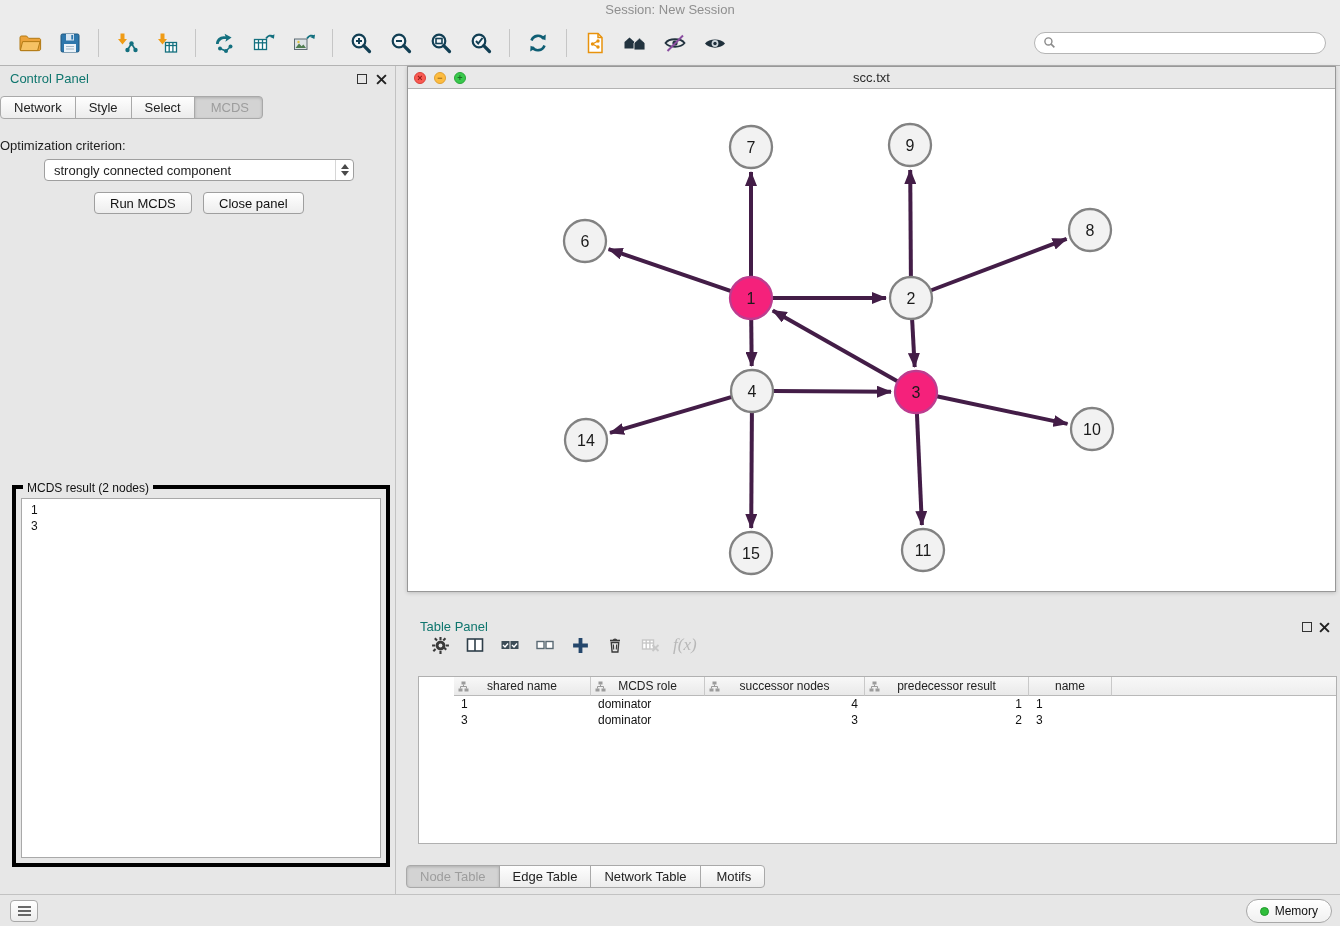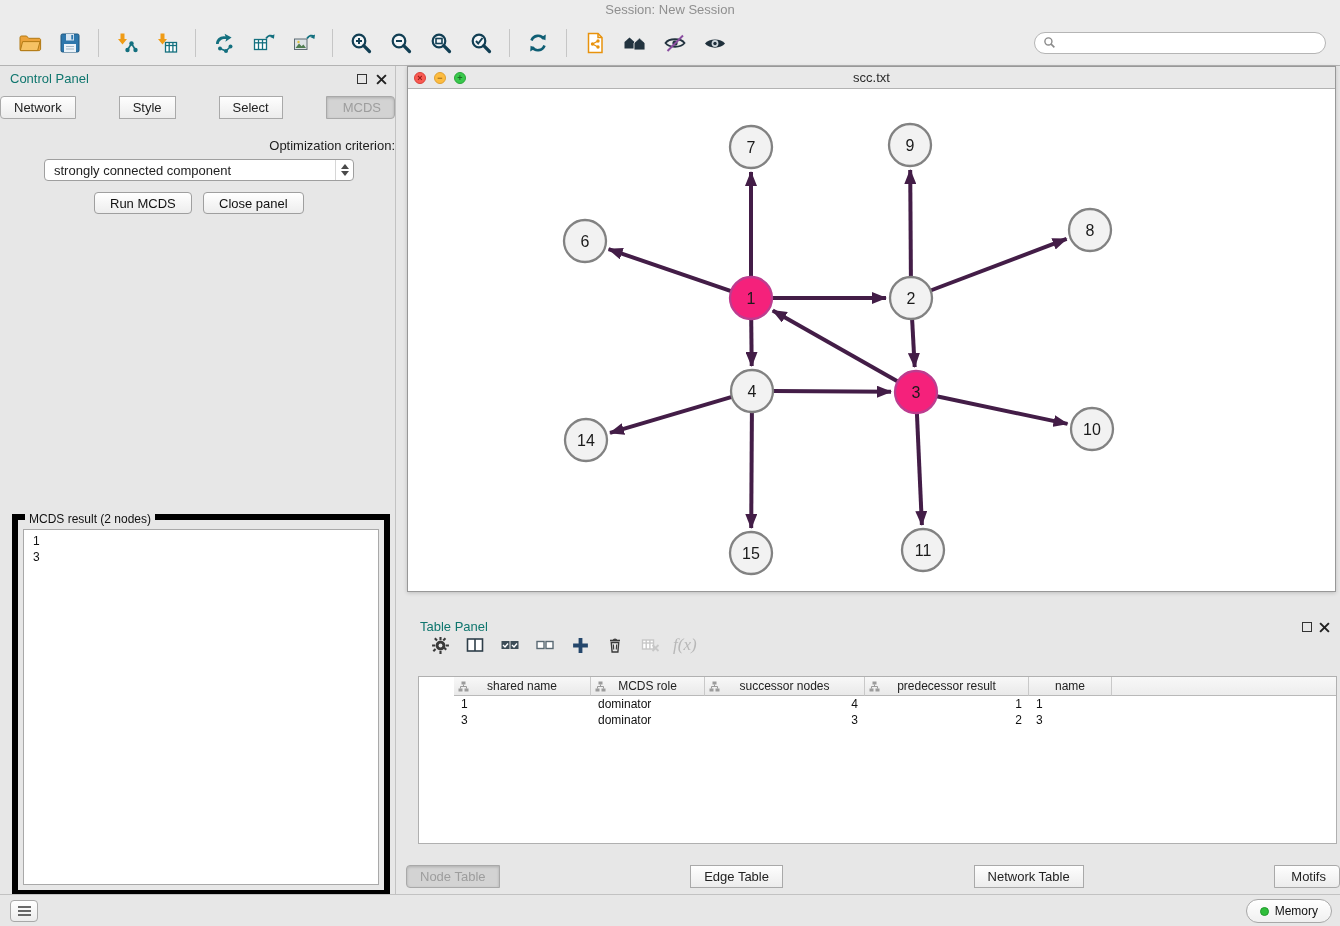--- a/index.html
+++ b/index.html
@@ -19,39 +19,39 @@
   .search-wrap{ margin-left:auto; margin-right:4px; width:292px; height:22px; background:#fff;
     border:1px solid #b5b5b5; border-radius:11px; display:flex; align-items:center; padding:0 8px;}
   .search-wrap input{ border:none; outline:none; flex:1; font-size:12px; background:transparent; margin-left:5px;}
   
   .control-panel{ position:absolute; left:0; top:66px; width:396px; height:828px;
     background:#e7e7e7; border-right:1px solid #c2c2c2;}
   .panel-head{ position:relative; height:26px; line-height:26px; padding-left:10px; font-size:13px; color:#0f766e;}
   .float-btn{ position:absolute; top:8px; width:10px; height:10px; border:1.5px solid #333; background:transparent; display:inline-block;}
   .close-btn{ position:absolute; top:7px; width:12px; height:12px; display:flex; align-items:center; justify-content:center;}
   .cp-float{ right:28px; } .cp-close{ right:8px; }
-  .seg-tabs{ display:flex; justify-content:space-between; }
+  .seg-tabs{ display:flex; justify-content:flex-start; }
   .cp-tabs{ position:absolute; top:30px; left:0; right:0;}
   .tab{ padding:3px 13px; font-size:13px; background:linear-gradient(#fefefe,#ececec);
     border:1px solid #a9a9a9; margin-left:-1px; color:#222; cursor:default;}
   .tab:first-child{ border-radius:4px 0 0 4px; margin-left:0;}
   .tab:last-child{ border-radius:0 4px 4px 0;padding-left:16px;}
   .tab.active{ background:#d3d3d3; color:#9d9d9d; box-shadow:inset 0 1px 3px rgba(0,0,0,.18);}
-  .opt-label{ position:absolute; top:72px; left:0; right:0; text-align:right; font-size:13px; color:#1c1c1c;}
+  .opt-label{ position:absolute; top:72px; left:0; right:0; text-align:left; font-size:13px; color:#1c1c1c;}
   .dropdown{ position:absolute; top:93px; left:44px; width:310px; height:22px; background:#fff;
     border:1px solid #9f9f9f; border-radius:4px; display:flex; align-items:center; padding-left:9px; font-size:13px;}
   .dd-arrows{ margin-left:auto; width:18px; height:100%; display:flex; flex-direction:column;
     align-items:center; justify-content:center; gap:2px; border-left:1px solid #d6d6d6;}
   .tri-up{ width:0; height:0; border-left:4px solid transparent; border-right:4px solid transparent; border-bottom:5px solid #4a4a4a;}
   .tri-down{ width:0; height:0; border-left:4px solid transparent; border-right:4px solid transparent; border-top:5px solid #4a4a4a;}
   .cp-btn{ position:absolute; top:126px; height:22px; border:1px solid #9f9f9f; border-radius:4px;
     background:linear-gradient(#ffffff,#ededed); font-size:13px; display:flex; align-items:center; padding:0 15px; color:#111;}
   .btn-run{ left:94px; } .btn-closepanel{ left:203px; }
-  .result-box{ position:absolute; left:12px; top:448px; width:378px; height:382px;
-    border:6px solid #000000;}
+  .result-box{ position:absolute; left:12px; top:419px; width:378px; height:382px;
+    border:4px solid #000000;}
   .result-legend{ position:absolute; top:-8px; left:7px; background:#e7e7e7; padding:0 4px; font-size:12px; color:#111;}
   .result-inner{ position:absolute; left:5px; right:5px; top:9px; bottom:5px; background:#fff;
     border:1px solid #a9a9a9; font-size:12px; line-height:16px; padding:3px 9px; color:#111;}
   
   .net-window{ position:absolute; left:407px; top:66px; width:929px; height:526px;
     background:#fff; border:1px solid #989898; box-shadow:0 1px 4px rgba(0,0,0,.18);}
   .nw-titlebar{ position:relative; height:22px; background:#e9e9e9; border-bottom:1px solid #b3b3b3;
     text-align:center; line-height:21px; font-size:13px; color:#2b2b2b;}
   .tl{ position:absolute; top:5px; width:12px; height:12px; border-radius:50%;
     display:flex; align-items:center; justify-content:center; font-size:9px; font-weight:bold; line-height:1;}

